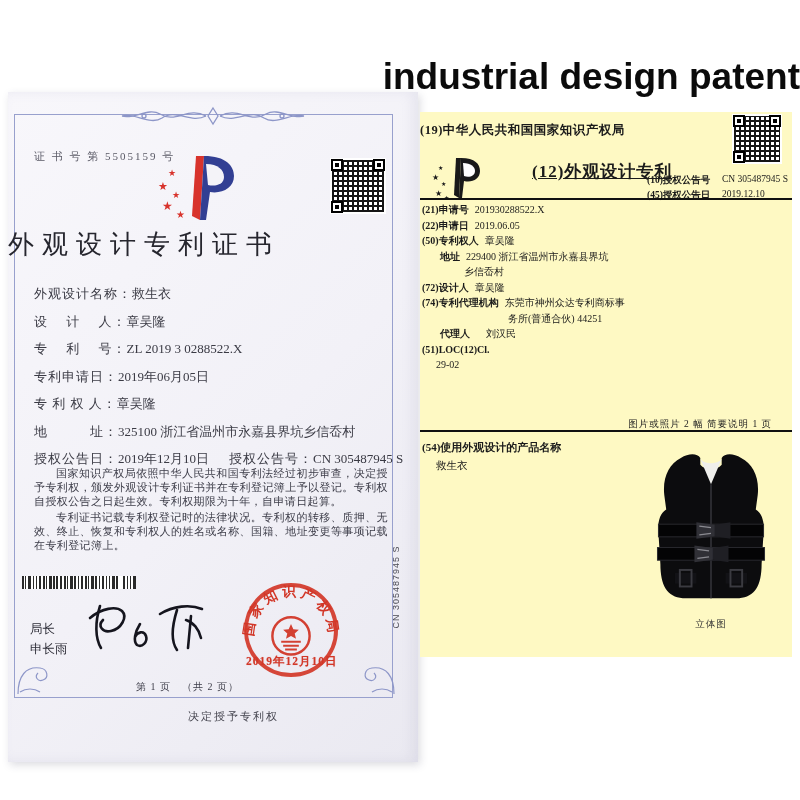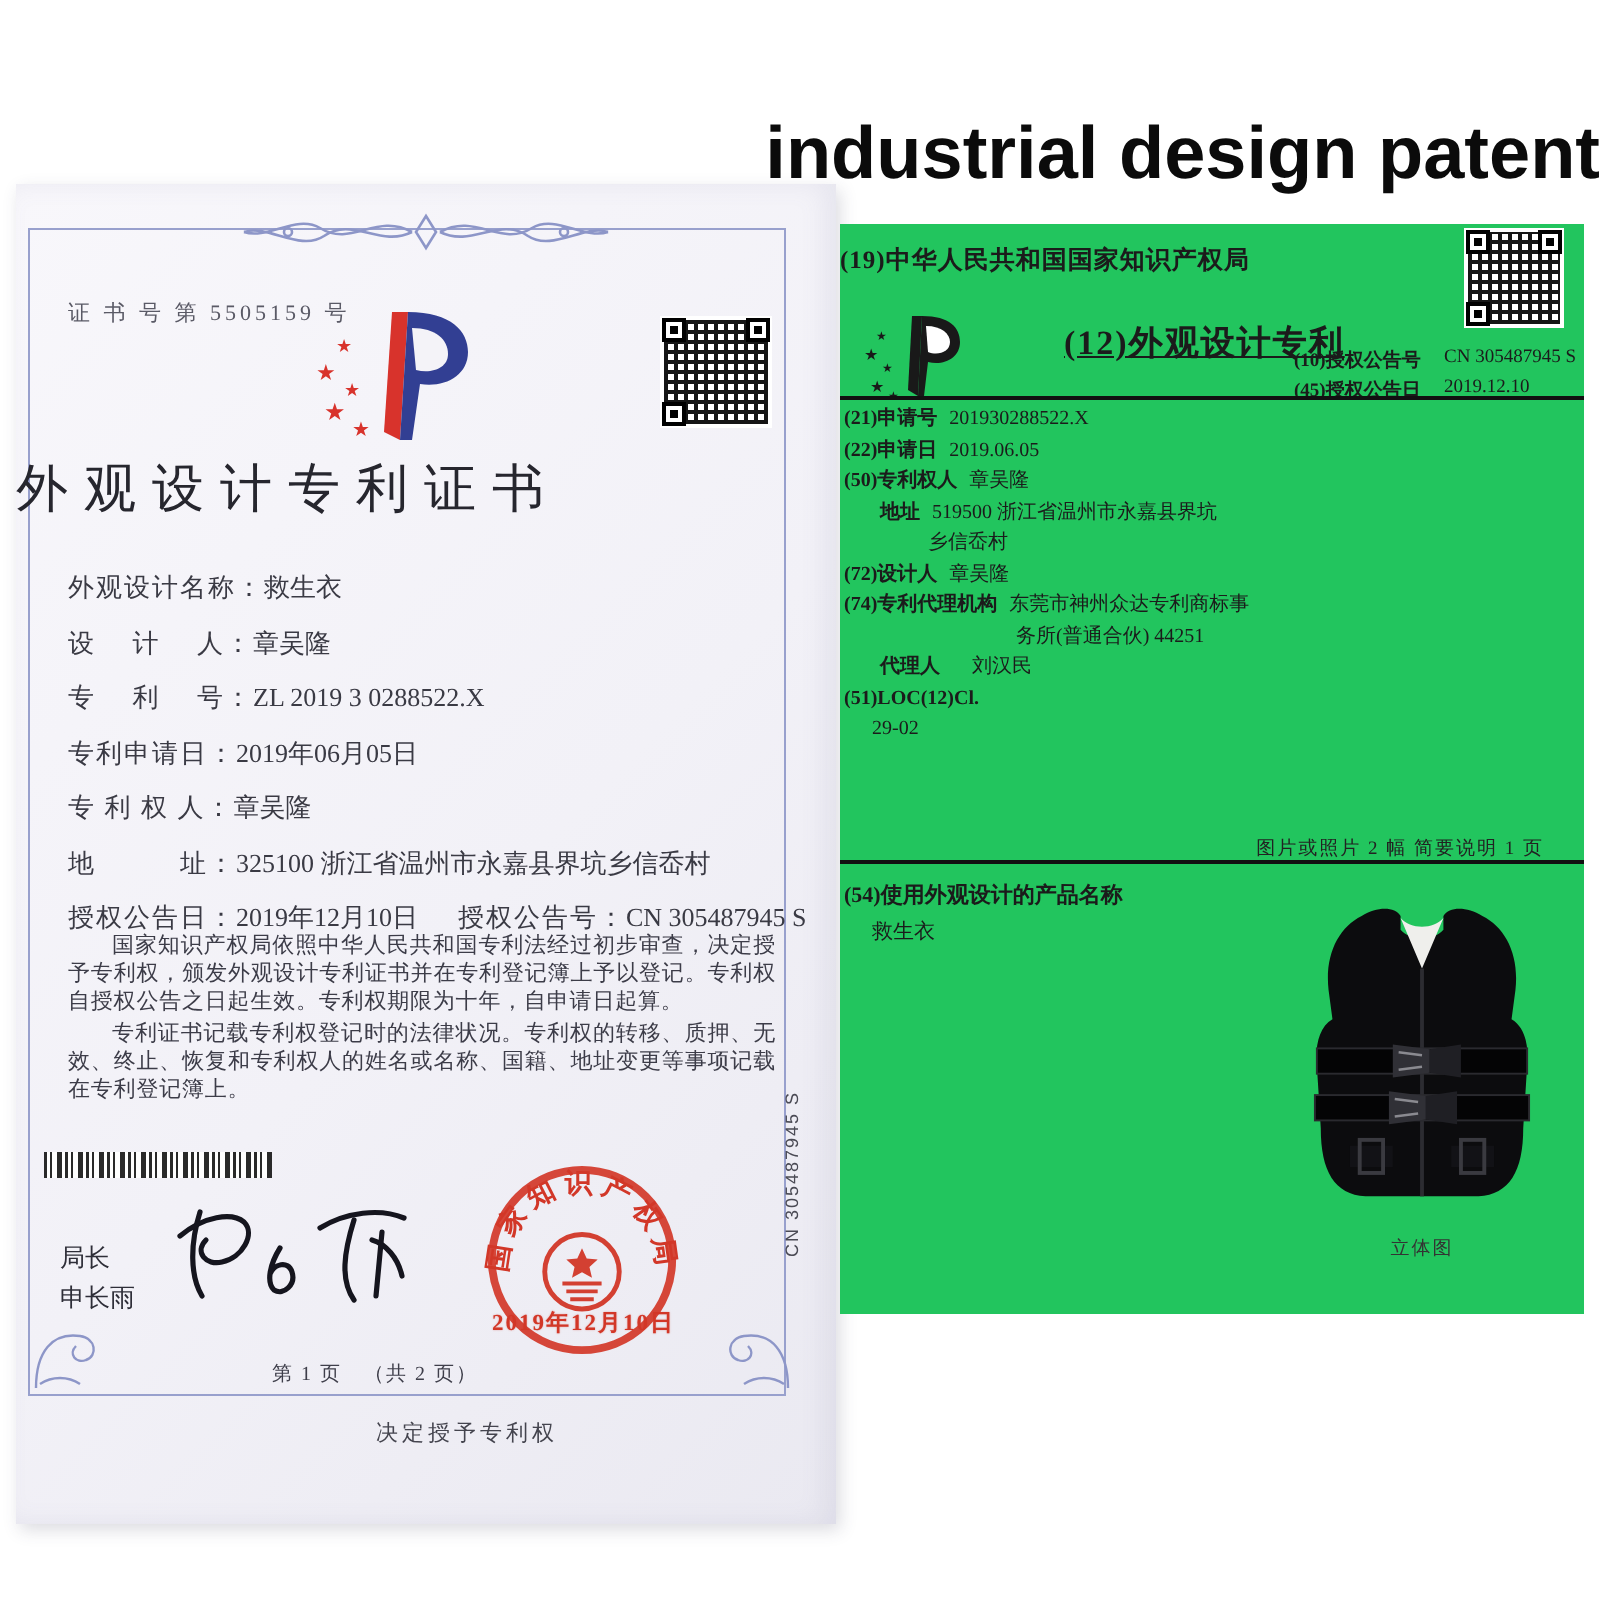--- a/index.html
+++ b/index.html
@@ -48,21 +48,21 @@
     letter-spacing:1px; font-weight:bold; text-shadow:0 0 1px rgba(210,55,40,.4); }
   .page-note { position:absolute; left:128px; top:588px; font-size:10px; letter-spacing:1px; color:#3e3e4a; }
   .back-note { position:absolute; left:180px; top:617px; font-size:11px; letter-spacing:2px; color:#44444e; }
   .side-code { position:absolute; left:343px; top:490px; width:90px; text-align:center;
     transform:rotate(-90deg); font-size:9px; letter-spacing:1px; color:#4a4a54;
     font-family:"Liberation Sans","DejaVu Sans",sans-serif; }
   .corner { position:absolute; }
   .corner.br { transform:scaleX(-1); }
 
   
-  #pub { position:absolute; left:420px; top:112px; width:372px; height:545px; background:#22c55e;
+  #pub { position:absolute; left:420px; top:112px; width:372px; height:545px; background:#fef9c3;
     color:#1b1b1b; }
   .office-line { position:absolute; left:0px; top:10px; font-size:12.5px; font-weight:bold; letter-spacing:.5px; }
   #qr-pub { left:312px; top:2px; width:50px; height:50px; }
   .pub-logo { position:absolute; left:10px; top:44px; }
   .doc-type { position:absolute; left:112px; top:48px; font-size:17px; font-weight:bold; letter-spacing:1px;text-decoration:underline; }
   .pub-ref { position:absolute; left:227px; font-size:9.5px; white-space:nowrap;text-align:center; }
   .pub-ref .lab { font-weight:bold; }
   .pub-ref .val { position:absolute; left:75px; top:0; font-weight:normal; }
   .rule { position:absolute; left:0; width:372px; height:2px; background:#111; }
   .pub-fields { position:absolute; left:2px; top:90px; width:368px; font-size:10px; }
@@ -226,21 +226,21 @@
     <span class="lab">(45)授权公告日</span>
     <span class="val">2019.12.10</span>
   </div>
 
   <div class="rule" style="top:86px;"></div>
 
   <div class="pub-fields">
     <div class="prow"><span class="lab">(21)申请号</span><span>201930288522.X</span></div>
     <div class="prow"><span class="lab">(22)申请日</span><span>2019.06.05</span></div>
     <div class="prow"><span class="lab">(50)专利权人</span><span>章吴隆</span></div>
-    <div class="prow ind1"><span class="lab">地址</span><span>519500 浙江省温州市永嘉县界坑</span></div>
+    <div class="prow ind1"><span class="lab">地址</span><span>229400 浙江省温州市永嘉县界坑</span></div>
     <div class="prow ind2"><span>乡信岙村</span></div>
     <div class="prow"><span class="lab">(72)设计人</span><span>章吴隆</span></div>
     <div class="prow"><span class="lab">(74)专利代理机构</span><span>东莞市神州众达专利商标事</span></div>
     <div class="prow ind3"><span>务所(普通合伙) 44251</span></div>
     <div class="prow ind1 gap-agent"><span class="lab">代理人</span><span>刘汉民</span></div>
     <div class="prow"><span class="lab">(51)LOC(12)Cl.</span><span></span></div>
     <div class="prow ind4"><span>29-02</span></div>
   </div>
 
   <div class="figures-note">图片或照片 2 幅  简要说明 1 页</div>

